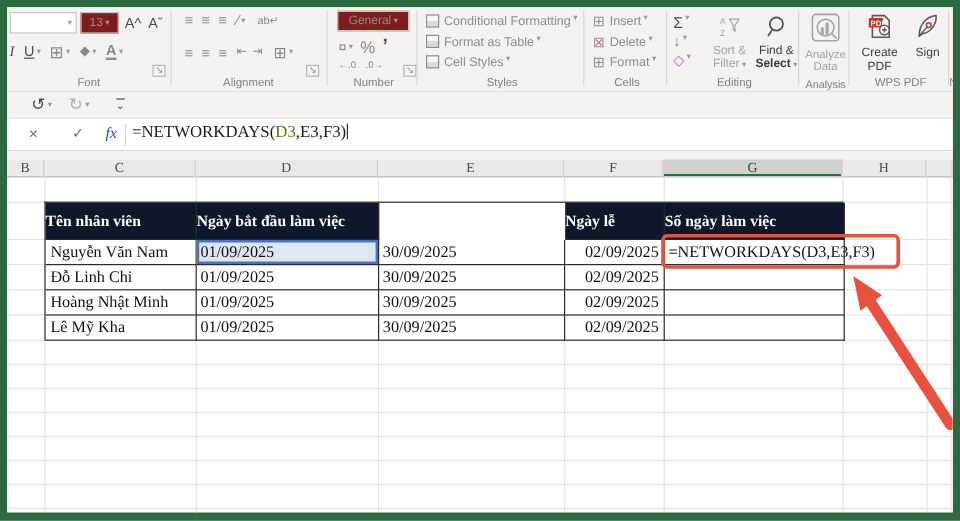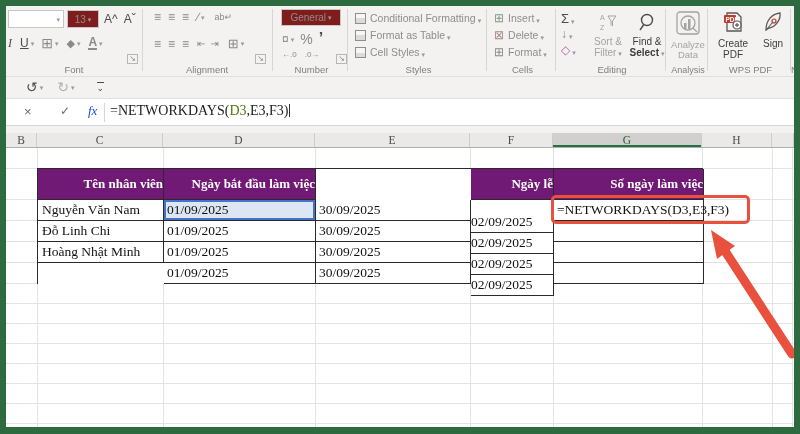--- a/index.html
+++ b/index.html
@@ -12,21 +12,21 @@
   .grp { position: absolute; top: 0; height: 70px; }
   .grp-label { position:absolute; bottom:1px; left:0; right:0; text-align:center; font-size:9.5px; color:#817f7d; white-space:nowrap; }
   .divider { position:absolute; top:3px; width:1px; height:62px; background:#d8d6d4; }
   .ic { color:#8b8987; font-size:12px; line-height:1; display:inline-block; }
   .ic-dark { color:#4e4c4a; }
   .chev { color:#9b9997; font-size:7px; line-height:1; display:inline-block; margin-left:2px; }
   .launcher { position:absolute; right:2px; bottom:14px; font-size:8px; color:#908e8c; border:1px solid #b8b6b4; padding:0 1px; line-height:8px; }
   .combo { height:18px; border:1px solid #c8c6c4; background:#fff; display:inline-flex; align-items:center; justify-content:space-between; padding:0 3px; }
   .combo.dis { background:#7f1d1d; color:#8f8d8b;justify-content:center; }
   .rowflex { position:absolute; display:flex; align-items:center; }
-  .stack-item { position:absolute; left:4px; display:flex; align-items:flex-end; white-space:nowrap; font-size:10.5px; color:#8f8d8b; }
+  .stack-item { position:absolute; left:4px; display:flex; align-items:flex-start; white-space:nowrap; font-size:10.5px; color:#8f8d8b; }
   .sq { width:11px; height:11px; border:1px solid #908e8c; margin-right:4px; background:linear-gradient(#f7f6f5 50%, #dddbd9 50%); }
   .twoline { text-align:center; font-size:10px; line-height:11px; }
   .gray { color:#a5a3a1; } .dark { color:#3e3c3a; }
 
   
   .qat { position:absolute; left:0; top:71px; width:788px; height:22px; background:#f3f2f1; border-bottom:1px solid #e1dfdd; }
   .fbar { position:absolute; left:0; top:93px; width:788px; height:27px; background:#ffffff; border-bottom:1px solid #d8d6d4; }
   .fbar .vsep { position:absolute; left:98px; top:4px; width:1px; height:19px; background:#d8d6d4; }
   .formula-text { position:absolute; left:104px; top:4px; font-family:"Liberation Serif", serif; font-size:14px; color:#1c1c1c; white-space:nowrap; }
   .strip { position:absolute; left:0; top:120px; width:788px; height:7px; background:#f3f2f1; }
@@ -35,24 +35,24 @@
   .colheads { position:absolute; left:0; top:127px; width:788px; height:15px; background:#ebe9e8; border-bottom:1px solid #b0aeac; }
   .colhead { position:absolute; top:0; height:14px; border-right:1px solid #cfcdcb; text-align:center; font-family:"Liberation Serif", serif; font-size:11.5px; color:#4c4a48; line-height:14px; }
   .colhead.sel { background:#d2d0ce; box-shadow: inset 0 -2px 0 #217346; color:#1f5c38; }
 
   
   .sheet { position:absolute; left:0; top:142px; width:788px; height:279px; background:#fff; }
   .vline { position:absolute; top:0; width:1px; height:279px; background:#e3e3e3; }
   .hline { position:absolute; left:0; width:788px; height:1px; background:#e3e3e3; }
   .xltable { position:absolute; left:31px; top:20px; width:666px; height:116px; border-left:1px solid #2a2a2a; border-top:1px solid #2a2a2a; background:#fff; z-index:3; }
   .cell { position:absolute; border-right:1px solid #2a2a2a; border-bottom:1px solid #2a2a2a; font-family:"Liberation Serif", serif; font-size:13.5px; color:#111; line-height:20px; white-space:nowrap; }
-  .hcell { background:#701a75; color:#ffffff; font-weight:bold; font-size:13px; text-align:right; line-height:30px; }
+  .hcell { background:#0f172a; color:#ffffff; font-weight:bold; font-size:13px; text-align:left; line-height:30px; }
   .c-name { padding-left:4px; }
   .c-left { padding-left:3px; }
-  .c-right { text-align:left; padding-right:4px;margin-top:12px; }
+  .c-right { text-align:right; padding-right:4px; }
   .d3sel { background:#dde7f3; box-shadow: inset 0 0 0 2px #4673c8; }
   .g3formula { position:absolute; left:3px; top:0; line-height:20px; font-family:"Liberation Serif", serif; font-size:13.5px; color:#111; white-space:nowrap; z-index:6; }
   .redbox { position:absolute; left:545px; top:47px; width:199px; height:29px; border:3px solid #e8513d; border-radius:5px; z-index:10; }
   .cursor { display:inline-block; width:1px; height:13px; background:#333; vertical-align:-2px; }
 </style>
 </head>
 <body>
 
 <div class="frame">
 <div class="stage">
@@ -318,20 +318,21 @@
       <div class="cell c-left" style="left:278px; top:52px; width:155px; height:21px;">30/09/2025</div>
       <div class="cell c-right" style="left:433px; top:52px; width:83px; height:21px;">02/09/2025</div>
       <div class="cell" style="left:516px; top:52px; width:150px; height:21px;"></div>
 
       <div class="cell c-name" style="left:0; top:73px; width:126px; height:21px;">Hoàng Nhật Minh</div>
       <div class="cell c-left" style="left:126px; top:73px; width:152px; height:21px;">01/09/2025</div>
       <div class="cell c-left" style="left:278px; top:73px; width:155px; height:21px;">30/09/2025</div>
       <div class="cell c-right" style="left:433px; top:73px; width:83px; height:21px;">02/09/2025</div>
       <div class="cell" style="left:516px; top:73px; width:150px; height:21px;"></div>
 
+      <div class="cell c-name" style="left:0; top:94px; width:126px; height:21px;">Lê Mỹ Kha</div>
       <div class="cell c-left" style="left:126px; top:94px; width:152px; height:21px;">01/09/2025</div>
       <div class="cell c-left" style="left:278px; top:94px; width:155px; height:21px;">30/09/2025</div>
       <div class="cell c-right" style="left:433px; top:94px; width:83px; height:21px;">02/09/2025</div>
       <div class="cell" style="left:516px; top:94px; width:150px; height:21px;"></div>
     </div>
 
     <div class="redbox"></div>
 
     <svg style="position:absolute; left:0; top:0; z-index:9; pointer-events:none;" width="788" height="279" viewBox="0 0 788 279">
       <line x1="719" y1="103" x2="786" y2="206" stroke="#e8513d" stroke-width="9" stroke-linecap="round"></line>

